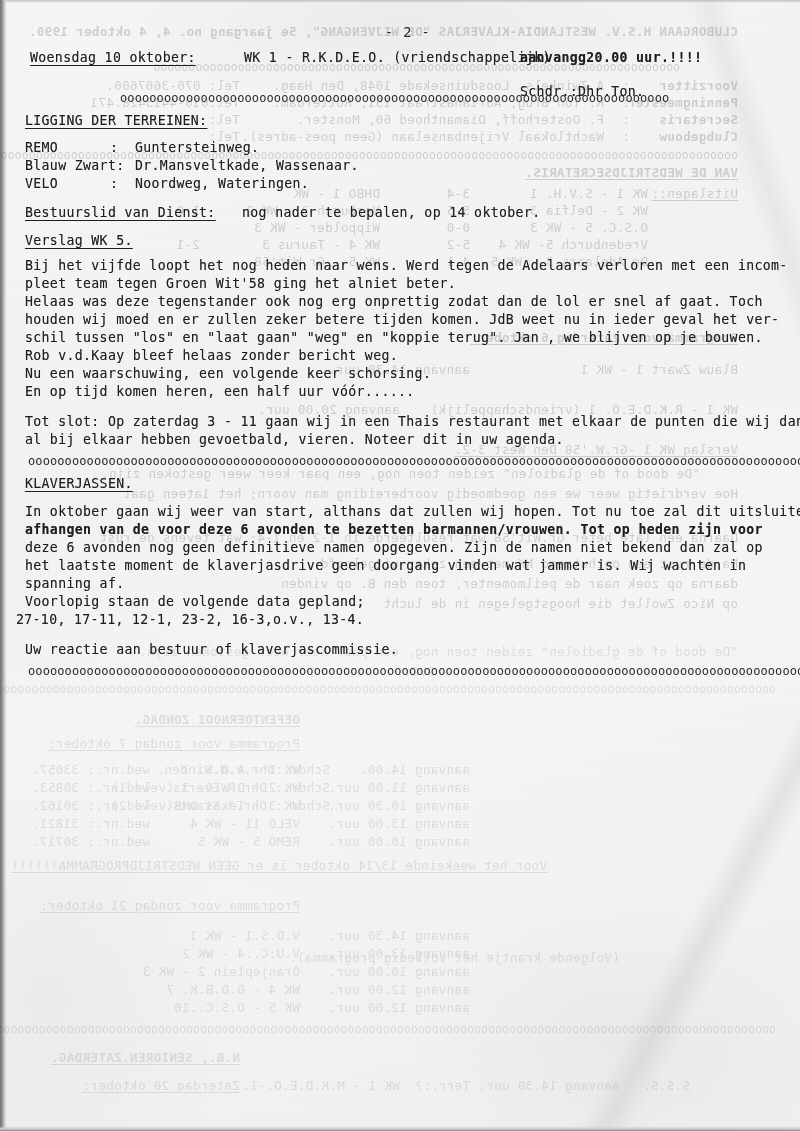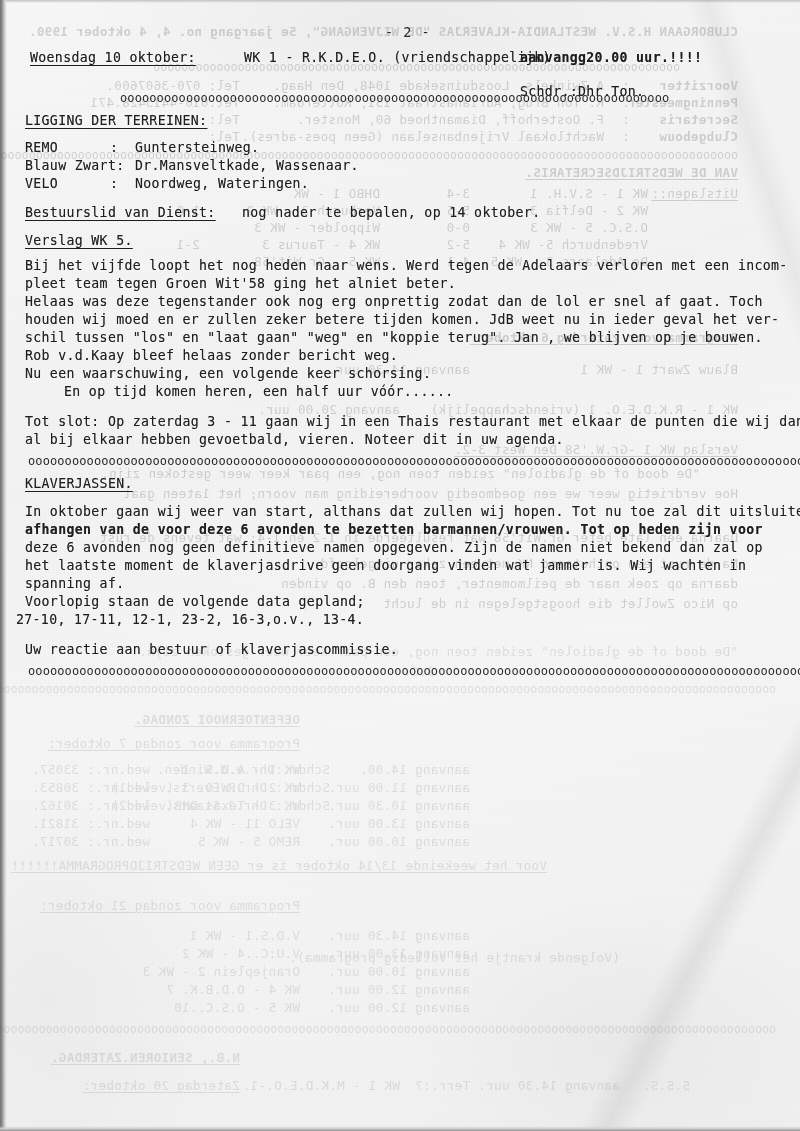--- a/index.html
+++ b/index.html
@@ -314,21 +314,21 @@
 
     <div class="ln u" style="left:25px; top:233px;">Verslag WK 5.</div>
 
     <div class="ln" style="left:25px; top:258px;">Bij het vijfde loopt het nog heden naar wens. Werd tegen de Adelaars verloren met een incom-</div>
     <div class="ln" style="left:25px; top:276px;">pleet team tegen Groen Wit'58 ging het alniet beter.</div>
     <div class="ln" style="left:25px; top:294px;">Helaas was deze tegenstander ook nog erg onprettig zodat dan de lol er snel af gaat. Toch</div>
     <div class="ln" style="left:25px; top:312px;">houden wij moed en er zullen zeker betere tijden komen. JdB weet nu in ieder geval het ver-</div>
     <div class="ln" style="left:25px; top:330px;">schil tussen "los" en "laat gaan" "weg" en "koppie terug". Jan , we blijven op je bouwen.</div>
     <div class="ln" style="left:25px; top:348px;text-align:right;">Rob v.d.Kaay bleef helaas zonder bericht weg.</div>
     <div class="ln" style="left:25px; top:366px;">Nu een waarschuwing, een volgende keer schorsing.</div>
-    <div class="ln" style="left:25px; top:384px;margin-left:39px;">En op tijd komen heren, een half uur vóór......</div>
+    <div class="ln" style="left:25px; top:384px;">En op tijd komen heren, een half uur vóór......</div>
 
     <div class="ln" style="left:25px; top:414px;">Tot slot: Op zaterdag 3 - 11 gaan wij in een Thais restaurant met elkaar de punten die wij dan</div>
     <div class="ln" style="left:25px; top:432px;">al bij elkaar hebben gevoetbald, vieren. Noteer dit in uw agenda.</div>
 
     <div class="ohr" style="left:28px; top:455px;">oooooooooooooooooooooooooooooooooooooooooooooooooooooooooooooooooooooooooooooooooooooooooooooooooooooooooooooooooooooooooooooooooo</div>
 
     <div class="ln u" style="left:25px; top:476px;">KLAVERJASSEN.</div>
 
     <div class="ln" style="left:25px; top:504px;">In oktober gaan wij weer van start, althans dat zullen wij hopen. Tot nu toe zal dit uitsluiten</div>
     <div class="ln" style="left:25px; top:522px;font-weight:bold;">afhangen van de voor deze 6 avonden te bezetten barmannen/vrouwen. Tot op heden zijn voor</div>

